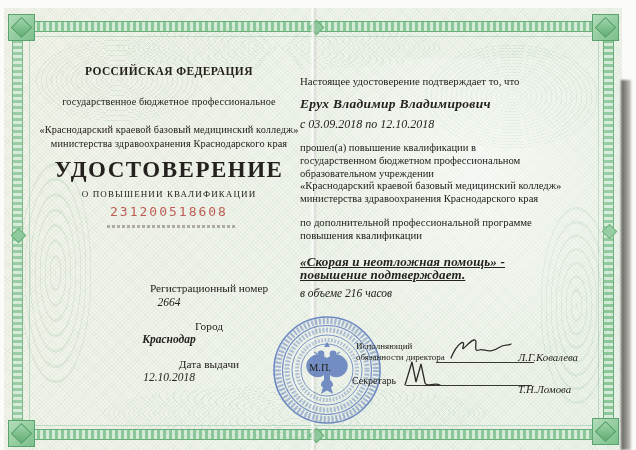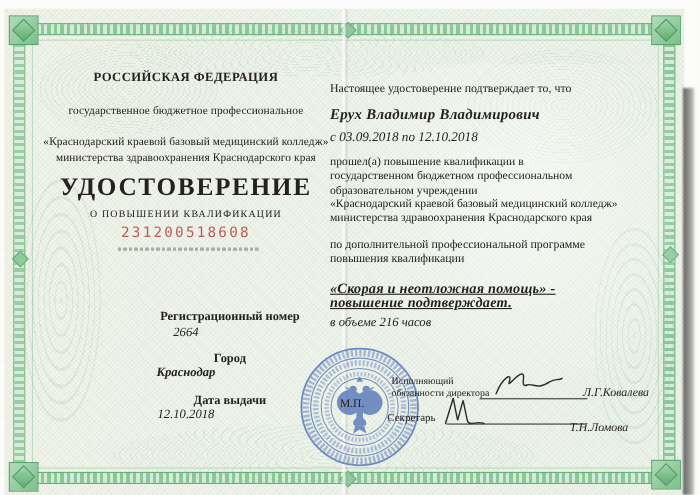--- a/index.html
+++ b/index.html
@@ -81,21 +81,21 @@
   .inst{font-size:10.3px;letter-spacing:.1px;}
   .i1{top:88px;} .i2{top:102px;} .i3{top:116px;} .i4{top:130px;}
   .title{top:149px;font-size:23px;font-weight:bold;letter-spacing:1.5px;}
   .subtitle{top:181px;font-size:9px;font-weight:normal;letter-spacing:1.1px;}
   .serial{top:196px;font-family:"DejaVu Sans Mono",monospace;font-size:13px;letter-spacing:2px;color:#b5423a;opacity:.85;}
   .microprint{
     position:absolute;left:103px;top:217px;width:128px;height:3px;
     background:repeating-linear-gradient(90deg, rgba(125,115,105,.55) 0 3px, transparent 3px 5px);
     filter:blur(.4px);
   }
-  .lbl{font-size:11.3px;font-weight:bold;padding-left:40px;}
+  .lbl{font-size:11.3px;font-weight:normal;padding-left:40px;}
   .val-i{font-size:11.5px;font-style:italic;}
   .reg-l{top:274px;} .reg-v{top:288px;}
   .city-l{top:312px;} .city-v{top:325px;font-weight:bold;font-style:italic;font-size:11.5px;}
   .date-l{top:350px;} .date-v{top:363px;}
 
   .confirm{top:67px;font-size:10.8px;}
   .holder{top:88px;font-size:13.5px;font-weight:bold;font-style:italic;letter-spacing:.3px;}
   .period{top:109px;font-size:12px;font-style:italic;}
   .bl{font-size:10.6px;}
   .b0{top:134px;} .b1{top:147px;} .b2{top:160px;} .b3{top:172px;} .b4{top:185px;}
@@ -105,21 +105,21 @@
   .volume{top:279px;font-size:11.5px;font-style:italic;}
 
   .mp{left:305px;top:354px;font-size:10.5px;}
   .role{position:absolute;left:352px;font-size:9px;}
   .role1{top:333px;} .role2{top:344px;}
   .secr{left:348px;top:367px;font-size:10px;}
   .sigline{position:absolute;height:18px;border-bottom:1px solid #3a3835;}
   .line-dir{left:432px;top:336px;width:98px;}
   .line-sec{left:402px;top:359px;width:126px;}
   .signame{font-size:10.8px;font-style:italic;}
-  .name-dir{left:514px;top:343px;margin-left:12px;} .name-sec{left:514px;top:375px;}
+  .name-dir{left:514px;top:343px;} .name-sec{left:514px;top:375px;}
   .sig-svg{position:absolute;}
   .sig-dir{left:444px;top:329px;} .sig-sec{left:396px;top:350px;}
 
   .seal{position:absolute;left:267px;top:306px;width:112px;height:112px;opacity:.9;filter:blur(.2px);}
 </style>
 </head>
 <body>
 
 <div class="scan">
   <div class="paper">

